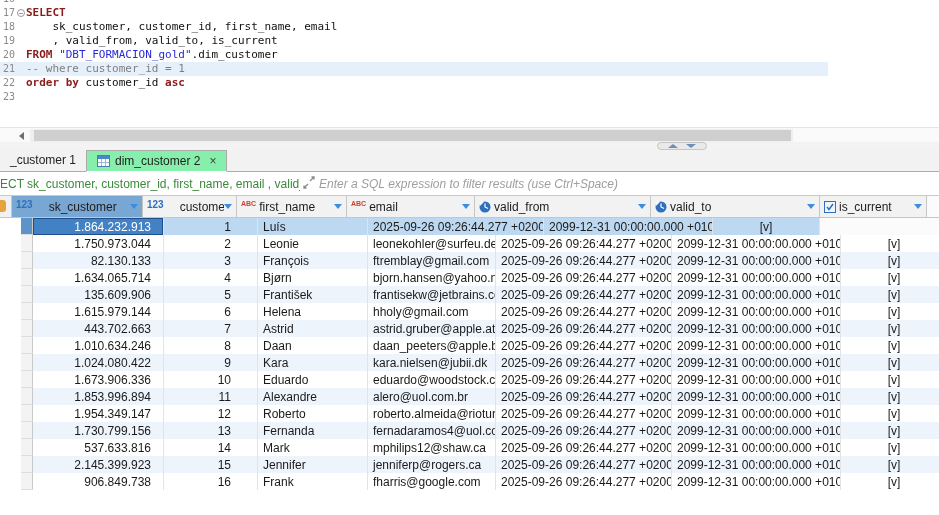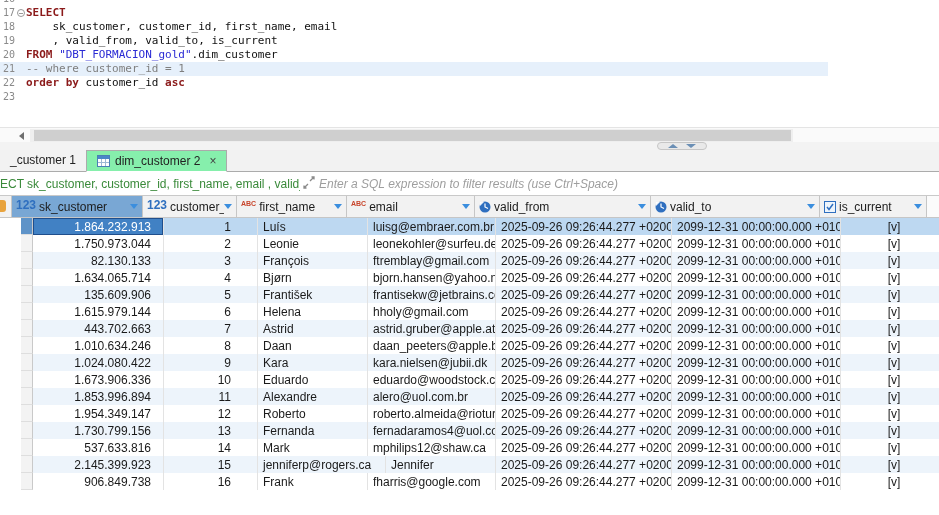--- a/index.html
+++ b/index.html
@@ -66,21 +66,21 @@
   
   .grid{position:absolute;left:0;top:196px;width:939px;height:319px;overflow:hidden;background:#fff;}
   .gh{display:flex;height:22px;}
   .gh-cell{background:#f2f2f2;border-right:1px solid #c6c6c6;border-bottom:1px solid #c6c6c6;
     display:flex;align-items:center;padding:0 4px;font-size:12px;color:#1c1c1c;overflow:hidden;}
   .gh-cell.selcol{background:var(--sel-header);}
   .gh-corner{background:#f2f2f2;border-right:1px solid #c6c6c6;border-bottom:1px solid #c6c6c6;
     position:relative;overflow:hidden;}
   .keyicon{position:absolute;left:-6px;top:4px;width:12px;height:12px;background:#e8a33d;
     border-radius:3px;}
-  .t123{color:var(--icon-blue);font-size:12px;font-weight:bold;vertical-align:top;margin-right:3px;line-height:8px;transform:translateY(-2px);display:inline-block;}
+  .t123{color:var(--icon-blue);font-size:10px;font-weight:bold;vertical-align:top;margin-right:16px;line-height:8px;transform:translateY(-2px);display:inline-block;}
   .tabc{color:var(--icon-red);font-size:7px;font-weight:bold;margin-right:3px;transform:translateY(-3px);display:inline-block;}
   .harrow{margin-left:auto;width:0;height:0;border-left:4px solid transparent;
     border-right:4px solid transparent;border-top:5px solid var(--arrow);flex:0 0 auto;}
   .hlabel{white-space:nowrap;overflow:hidden;}
   .iconwrap{display:inline-flex;margin-right:3px;flex:0 0 auto;}
 
   .grow{display:flex;height:17px;background:#fff;margin-left:21px;}
   .grow.odd{background:var(--zebra);}
   .grow.selrow{background:var(--sel-row);}
   .gcell{border-right:1px solid #e3e3e3;font-size:12px;color:#1a1a1a;line-height:18px;
@@ -215,21 +215,20 @@
           <span class="harrow"></span>
         </div>
         <div class="filler" style="border-bottom: 1px solid rgb(198, 198, 198);"></div>
       </div>
     <div id="grid-body">
         <div class="grow odd selrow">
           <div class="rowhead"></div>
           <div class="gcell r selcell" style="flex: 0 0 131px;">1.864.232.913</div>
           <div class="gcell rid" style="flex: 0 0 94px;">1</div>
           <div class="gcell " style="flex: 0 0 110px;">Luís</div>
-          <div class="gcell " style="flex: 0 0 128px;">luisg@embraer.com.br</div>
           <div class="gcell " style="flex: 0 0 176px;">2025-09-26 09:26:44.277 +0200</div>
           <div class="gcell " style="flex: 0 0 169px;">2099-12-31 00:00:00.000 +0100</div>
           <div class="gcell c" style="flex: 0 0 107px;">[v]</div>
           <div class="filler"></div>
         </div>
         <div class="grow">
           <div class="rowhead"></div>
           <div class="gcell r" style="flex: 0 0 131px;">1.750.973.044</div>
           <div class="gcell rid" style="flex: 0 0 94px;">2</div>
           <div class="gcell " style="flex: 0 0 110px;">Leonie</div>
@@ -368,22 +367,22 @@
           <div class="gcell " style="flex: 0 0 128px;">mphilips12@shaw.ca</div>
           <div class="gcell " style="flex: 0 0 176px;">2025-09-26 09:26:44.277 +0200</div>
           <div class="gcell " style="flex: 0 0 169px;">2099-12-31 00:00:00.000 +0100</div>
           <div class="gcell c" style="flex: 0 0 107px;">[v]</div>
           <div class="filler"></div>
         </div>
         <div class="grow odd">
           <div class="rowhead"></div>
           <div class="gcell r" style="flex: 0 0 131px;">2.145.399.923</div>
           <div class="gcell rid" style="flex: 0 0 94px;">15</div>
+          <div class="gcell " style="flex: 0 0 110px;">Jennifer</div>
           <div class="gcell " style="flex: 0 0 128px;">jenniferp@rogers.ca</div>
-          <div class="gcell " style="flex: 0 0 110px;">Jennifer</div>
           <div class="gcell " style="flex: 0 0 176px;">2025-09-26 09:26:44.277 +0200</div>
           <div class="gcell " style="flex: 0 0 169px;">2099-12-31 00:00:00.000 +0100</div>
           <div class="gcell c" style="flex: 0 0 107px;">[v]</div>
           <div class="filler"></div>
         </div>
         <div class="grow">
           <div class="rowhead"></div>
           <div class="gcell r" style="flex: 0 0 131px;">906.849.738</div>
           <div class="gcell rid" style="flex: 0 0 94px;">16</div>
           <div class="gcell " style="flex: 0 0 110px;">Frank</div>

